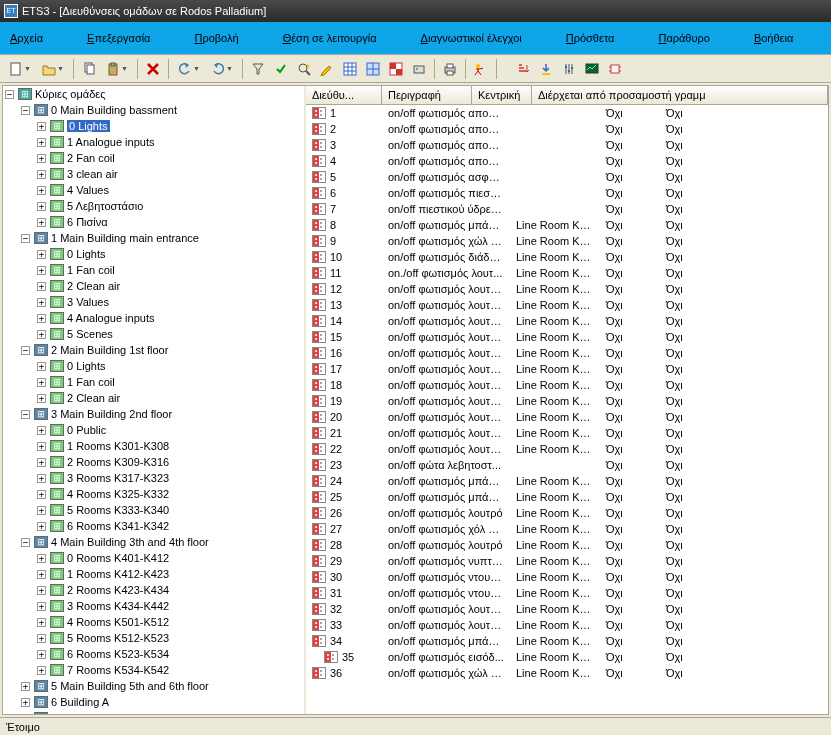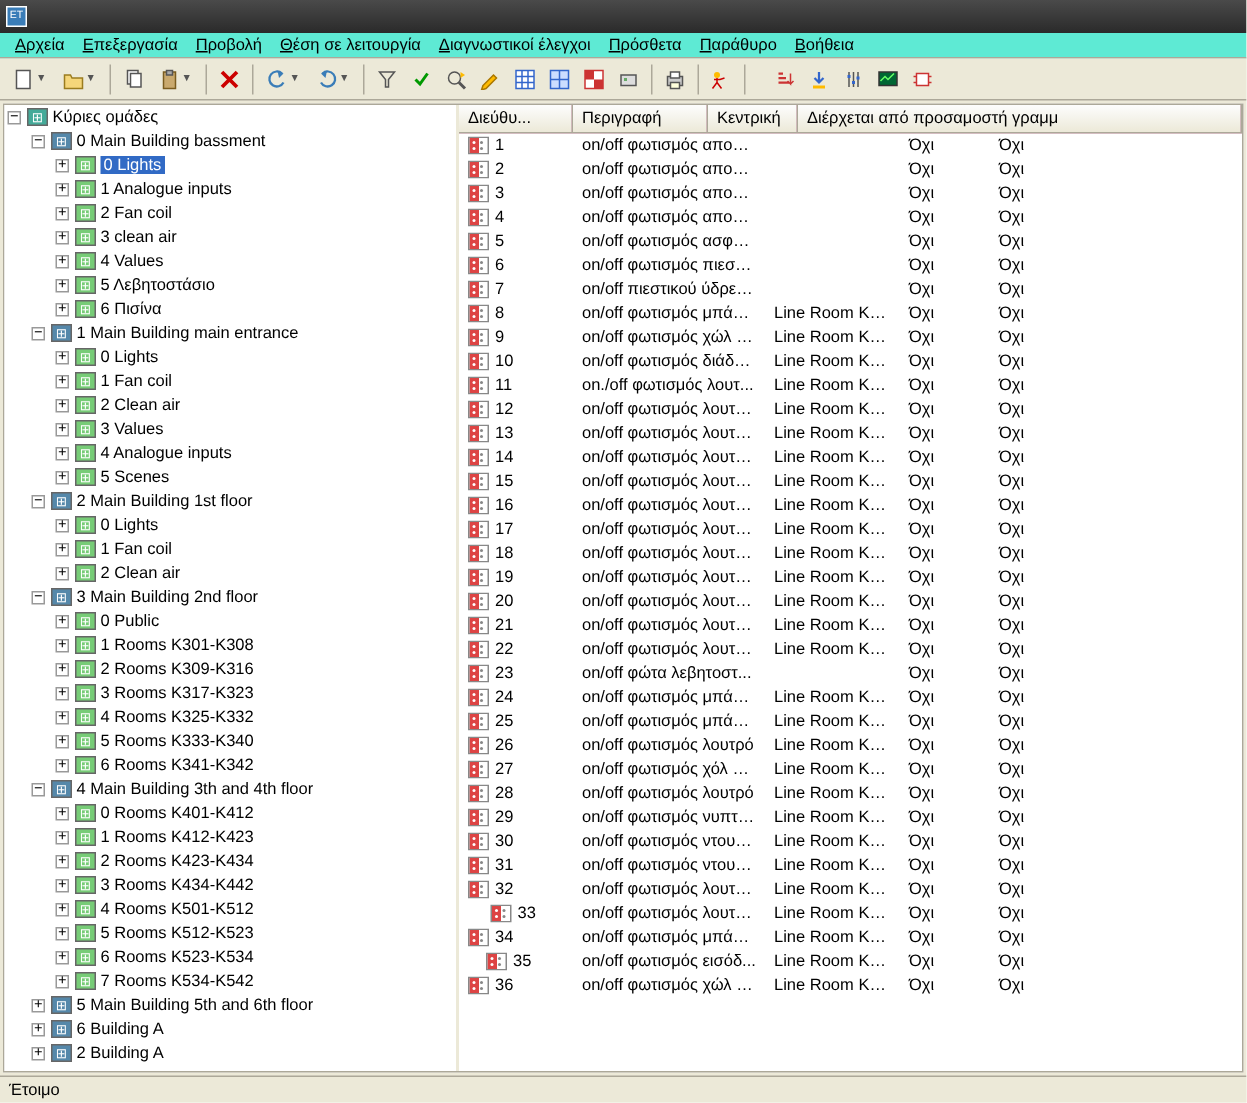--- a/index.html
+++ b/index.html
@@ -1,19 +1,19 @@
 <!DOCTYPE html>
 <html><head>
 <meta charset="utf-8">
 <style>
 * { box-sizing: border-box; margin: 0; padding: 0; font-family: Tahoma, Arial, sans-serif; font-size: 11px; }
 body { background: #ece9d8; width: 831px; height: 735px; overflow: hidden; display: flex; flex-direction: column; }
 .titlebar { background: linear-gradient(#4a4a4a, #2a2a2a); color: white; height: 22px; display: flex; align-items: center; padding: 0 4px; }
 .titlebar-icon { width: 14px; height: 14px; background: #3a7db8; margin-right: 4px; border: 1px solid #fff; font-size: 7px; color:#fff; text-align:center; line-height:12px; }
-.menubar { background: #5eead4; height: 17px; display: flex; align-items: center; padding: 0 4px; border-bottom: 1px solid #aca899; }
+.menubar { background: #0ea5e9; height: 33px; display: flex; align-items: center; padding: 0 4px; border-bottom: 1px solid #aca899; gap: 32px; }
 .menu-item { padding: 2px 6px; cursor: pointer; }
 .menu-item span.u { text-decoration: underline; }
 .toolbar { background: #ece9d8; height: 28px; display: flex; align-items: center; padding: 2px 4px; border-bottom: 1px solid #aca899; gap: 1px; }
 .tb-sep { width: 1px; height: 20px; background: #aca899; margin: 0 3px; }
 .tb-btn { width: 22px; height: 22px; display: flex; align-items: center; justify-content: center; cursor: pointer; line-height: 1; }
 .tb-btn.wide { width: 32px; }
 .dd { font-size: 7px; color: #555; margin-left: 1px; }
 .main { flex: 1; display: flex; min-height: 0; border: 1px solid #aca899; margin: 2px; background: white; }
 .tree { width: 303px; overflow: auto; border-right: 2px solid #ece9d8; background: white; }
 .tree ul { list-style: none; }
@@ -41,20 +41,21 @@
 .row-icon::after { bottom: 2px; left: 2px; box-shadow: 5px -4px 0 #888, 5px 0 0 #888; }
 .cell { padding: 0 6px; overflow: hidden; text-overflow: ellipsis; white-space: nowrap; }
 .statusbar { height: 18px; background: #ece9d8; border-top: 1px solid #aca899; padding: 1px 6px; display: flex; align-items: center; }
 svg { display: block; }
 </style>
 </head>
 <body>
 
 <div class="titlebar">
   <span class="titlebar-icon">ET</span>
+  <span>ETS3 - [Διευθύνσεις ομάδων σε Rodos Palladium]</span>
 </div>
 
 <div class="menubar" id="menubar">
     <span class="menu-item"><span class="u">Α</span>ρχεία</span>
     <span class="menu-item"><span class="u">Ε</span>πεξεργασία</span>
     <span class="menu-item"><span class="u">Π</span>ροβολή</span>
     <span class="menu-item"><span class="u">Θ</span>έση σε λειτουργία</span>
     <span class="menu-item"><span class="u">Δ</span>ιαγνωστικοί έλεγχοι</span>
     <span class="menu-item"><span class="u">Π</span>ρόσθετα</span>
     <span class="menu-item"><span class="u">Π</span>αράθυρο</span>
@@ -824,21 +825,21 @@
           <div class="cell c-addr" style="display:flex;align-items:center;padding-left:0">
             <span class="row-icon"></span>
             <span>32</span>
           </div>
           <div class="cell c-name">on/off φωτισμός λουτρού</div>
           <div class="cell c-desc">Line Room K0...</div>
           <div class="cell c-cent">Όχι</div>
           <div class="cell c-pass">Όχι</div>
         </div>
         <div class="list-row">
-          <div class="cell c-addr" style="display:flex;align-items:center;padding-left:15px">
+          <div class="cell c-addr" style="display:flex;align-items:center;padding-left:0">
             <span class="row-icon"></span>
             <span>33</span>
           </div>
           <div class="cell c-name">on/off φωτισμός λουτρ...</div>
           <div class="cell c-desc">Line Room K0...</div>
           <div class="cell c-cent">Όχι</div>
           <div class="cell c-pass">Όχι</div>
         </div>
         <div class="list-row">
           <div class="cell c-addr" style="display:flex;align-items:center;padding-left:0">

